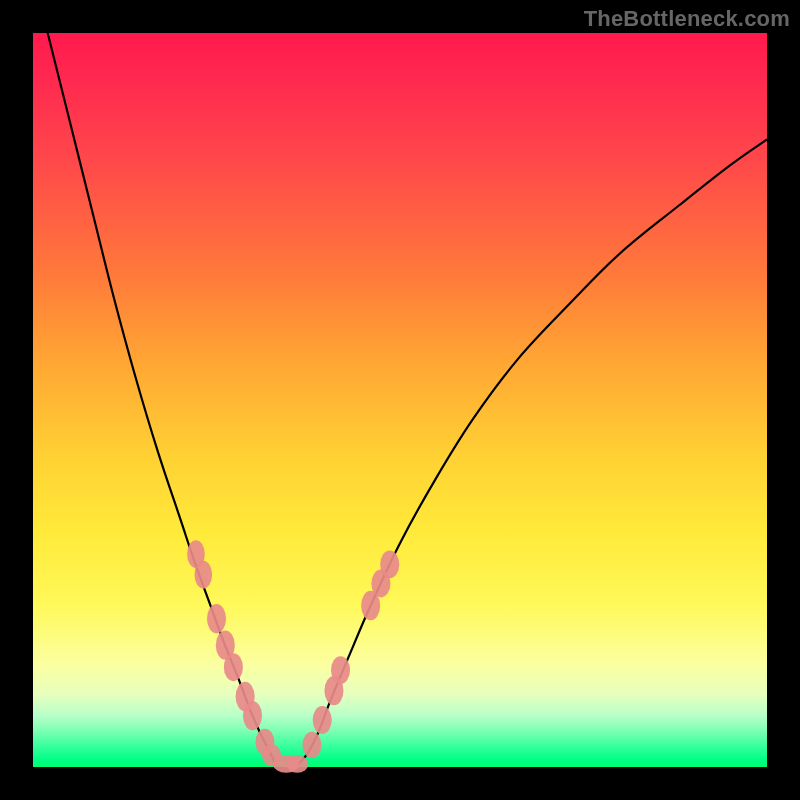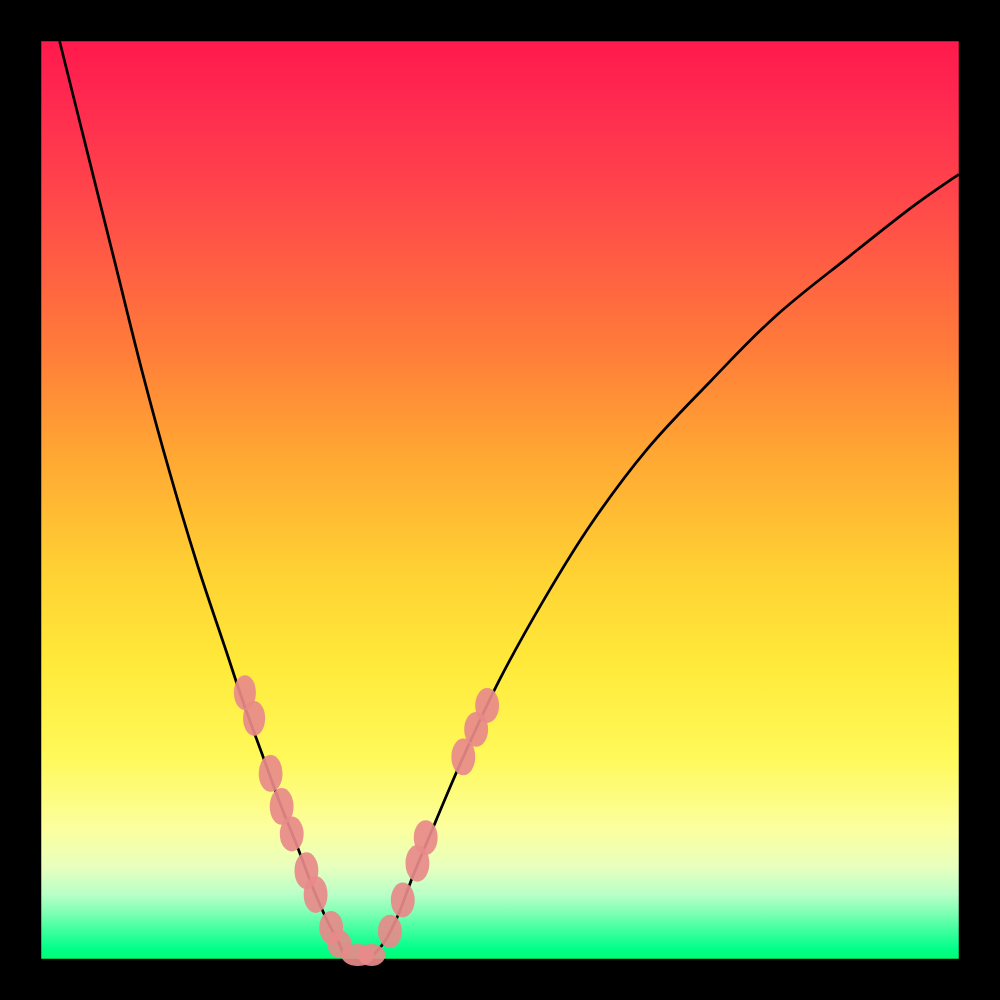--- a/index.html
+++ b/index.html
@@ -52,20 +52,21 @@
   .curve { fill: none; stroke: #000; stroke-width: 2.2; }
   .bead {
     fill: #e88a8a;
     opacity: 0.92;
   }
 </style>
 </head>
 <body>
 
 <div class="frame">
+  <div class="watermark">TheBottleneck.com</div>
   <div class="plot">
     <svg class="curves" viewBox="0 0 734 734">
       <g id="curve-group">
           <path d="M 14.68 0.00 C 18.64 15.85, 28.77 56.37, 36.70 88.08 C 44.63 119.79, 50.79 144.45, 58.72 176.16 C 66.65 207.87, 72.81 233.85, 80.74 264.24 C 88.67 294.63, 94.83 317.23, 102.76 344.98 C 110.69 372.73, 116.85 393.28, 124.78 418.38 C 132.71 443.48, 140.19 464.62, 146.80 484.44 C 153.41 504.26, 156.20 513.29, 161.48 528.48 C 166.76 543.67, 170.88 554.32, 176.16 568.85 C 181.44 583.38, 185.56 595.35, 190.84 609.22 C 196.12 623.09, 200.90 634.03, 205.52 645.92 C 210.14 657.81, 212.57 665.37, 216.53 675.28 C 220.49 685.19, 223.58 692.51, 227.54 700.97 C 231.50 709.43, 235.91 716.57, 238.55 722.26 C 241.19 727.94, 241.56 730.68, 242.22 732.53" class="curve"></path>
           <path d="M 264.24 732.53 C 266.22 730.15, 271.29 725.66, 275.25 719.32 C 279.21 712.98, 282.30 706.55, 286.26 697.30 C 290.22 688.05, 291.99 681.15, 297.27 667.94 C 302.55 654.73, 308.35 641.08, 315.62 623.90 C 322.89 606.72, 328.39 593.00, 337.64 572.52 C 346.89 552.04, 355.11 533.25, 367.00 510.13 C 378.89 487.01, 390.49 466.53, 403.70 444.07 C 416.91 421.61, 425.87 406.49, 440.40 385.35 C 454.93 364.21, 467.26 347.11, 484.44 326.63 C 501.62 306.15, 517.32 290.74, 535.82 271.58 C 554.32 252.42, 567.38 238.04, 587.20 220.20 C 607.02 202.36, 626.10 188.34, 645.92 172.49 C 665.74 156.64, 681.45 144.01, 697.30 132.12 C 713.15 120.23, 727.39 111.05, 734.00 106.43" class="curve"></path>
         </g>
       <g id="bead-group">
           <ellipse cx="162.95" cy="521.14" rx="8.81" ry="13.95" class="bead"></ellipse>
           <ellipse cx="170.29" cy="541.69" rx="8.81" ry="13.95" class="bead"></ellipse>
           <ellipse cx="183.50" cy="585.73" rx="9.54" ry="14.68" class="bead"></ellipse>

